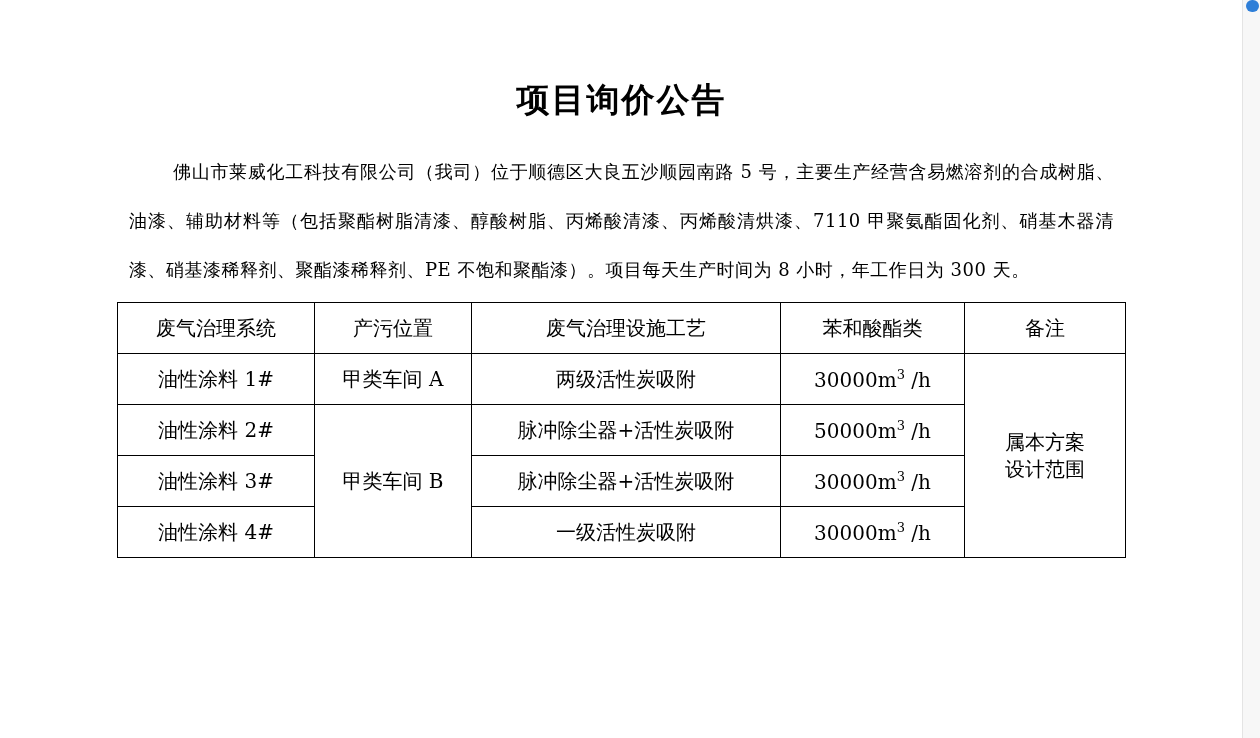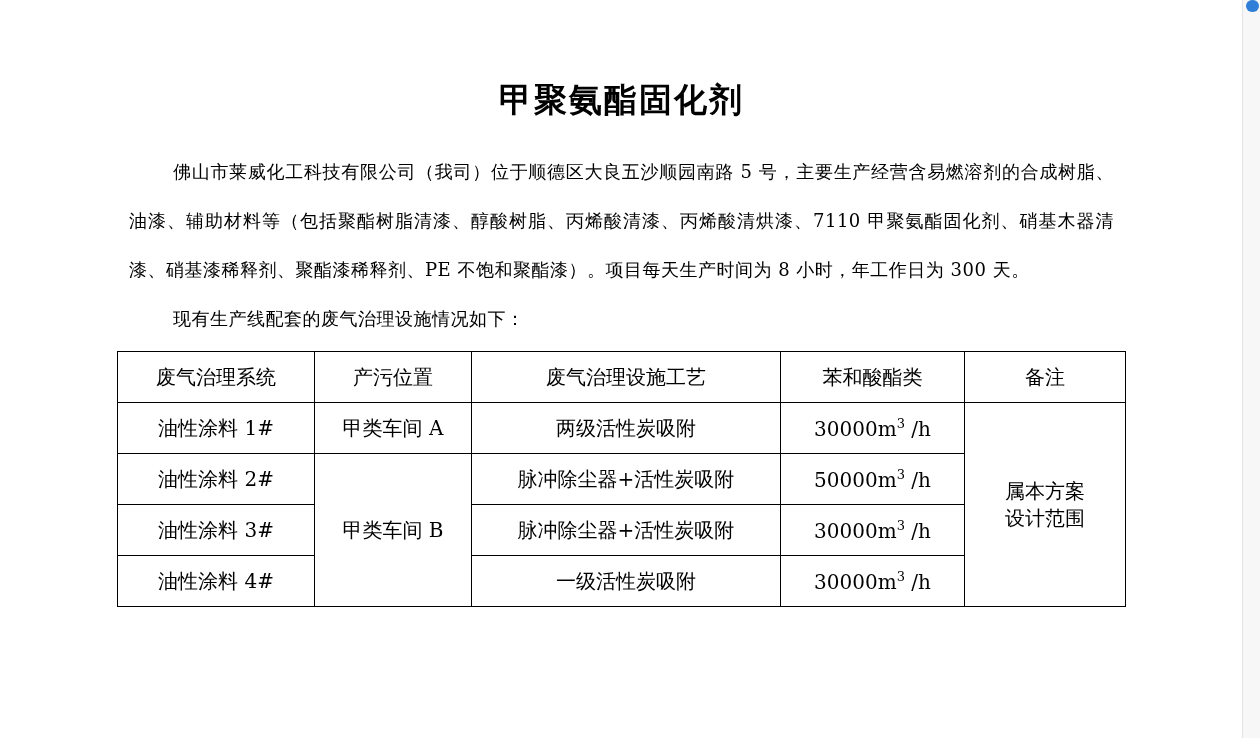--- a/index.html
+++ b/index.html
@@ -93,26 +93,25 @@
   .col5 { width: 152px; }
   sup { font-size: 13px; vertical-align: super; }
 </style>
 </head>
 <body>
 
 <div class="page">
 
   <div class="doc">
 
-    <div class="doc-title">甲聚氨酯固化剂</div>
+    <div class="doc-title">项目询价公告</div>
 
     <p class="body-text indent">佛山市莱威化工科技有限公司（我司）位于顺德区大良五沙顺园南路 5 号，主要生产经营含易燃溶剂的合成树脂、油漆、辅助材料等（包括聚酯树脂清漆、醇酸树脂、丙烯酸清漆、丙烯酸清烘漆、7110 甲聚氨酯固化剂、硝基木器清漆、硝基漆稀释剂、聚酯漆稀释剂、PE 不饱和聚酯漆）。项目每天生产时间为 8 小时，年工作日为 300 天。</p>
 
 
-    <p class="body-text indent para2">现有生产线配套的废气治理设施情况如下：</p>
 
     <table class="fac">
       <thead>
         <tr>
           <th class="col1">废气治理系统</th>
           <th class="col2">产污位置</th>
           <th class="col3">废气治理设施工艺</th>
           <th class="col4">苯和酸酯类</th>
           <th class="col5">备注</th>
         </tr>

